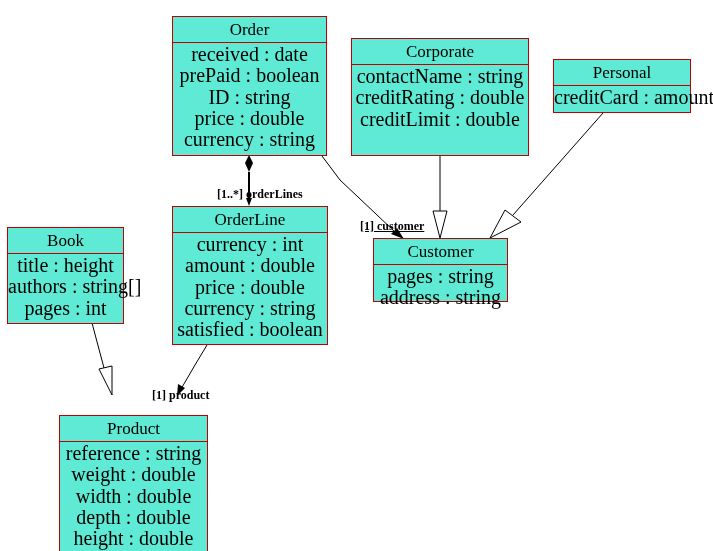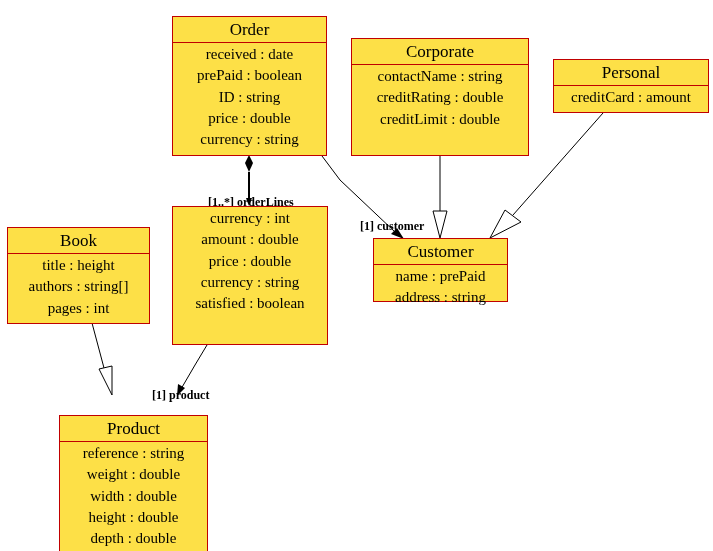--- a/index.html
+++ b/index.html
@@ -1,23 +1,23 @@
 <!DOCTYPE html>
 <html><head>
 <meta charset="utf-8">
 <style>
   html, body { margin: 0; padding: 0; background: #ffffff; }
   body { width: 713px; height: 551px; position: relative; overflow: hidden;
          font-family: "Liberation Serif", "DejaVu Serif", serif; }
-  .cls { position: absolute; background: #fde047; border: 1px solid #c00000;
+  .cls { position: absolute; background: #5eead4; border: 1px solid #c00000;
          box-sizing: border-box; color: #000; text-align: center; }
   .cls .hdr { font-size: 17px; line-height: 22px; height: 26px; padding-top: 2px;
               box-sizing: border-box; border-bottom: 1px solid #c00000; }
   .cls .attrs { padding-top: 1px; }
-  .cls .attr { font-size: 15px; line-height: 21.3px; white-space: nowrap; }
+  .cls .attr { font-size: 20px; line-height: 21.3px; white-space: nowrap; }
   svg.edges { position: absolute; left: 0; top: 0; }
   .lbl { position: absolute; font-size: 12px; font-weight: bold; white-space: nowrap; line-height: 14px; }
 </style>
 </head>
 <body>
 
 <svg class="edges" width="713" height="551">
 
   <g>
     <line x1="249" y1="172" x2="249" y2="200" stroke="#000" stroke-width="2"></line>
@@ -44,22 +44,22 @@
     <line x1="603" y1="113" x2="513" y2="215" stroke="#000" stroke-width="1"></line>
     <polygon points="490,238 505,210 521,222" fill="#fff" stroke="#000"></polygon>
   </g>
 
   <g>
     <line x1="92" y1="323" x2="104" y2="368" stroke="#000" stroke-width="1"></line>
     <polygon points="112,395 99,369 112,366" fill="#fff" stroke="#000"></polygon>
   </g>
 </svg>
 
-<div class="lbl" style="left:208px; top:187px;margin-top:8px;">[1..*] orderLines</div>
-<div class="lbl" style="left:360px; top:219px;">[1] customer</div>
+<div class="lbl" style="left:217px; top:187px;">[1..*] orderLines</div>
+<div class="lbl" style="left:360px; top:219px;text-decoration:underline;">[1] customer</div>
 <div class="lbl" style="left:152px; top:388px;">[1] product</div>
 
 <div class="cls" style="left:172px; top:16px; width:155px; height:140px;">
   <div class="hdr">Order</div>
   <div class="attrs">
     <div class="attr">received : date</div>
     <div class="attr">prePaid : boolean</div>
     <div class="attr">ID : string</div>
     <div class="attr">price : double</div>
     <div class="attr">currency : string</div>
@@ -68,56 +68,57 @@
 
 <div class="cls" style="left:351px; top:38px; width:178px; height:118px;">
   <div class="hdr">Corporate</div>
   <div class="attrs">
     <div class="attr">contactName : string</div>
     <div class="attr">creditRating : double</div>
     <div class="attr">creditLimit : double</div>
   </div>
 </div>
 
-<div class="cls" style="left:553px; top:59px; width:156px; height:54px;">
+<div class="cls" style="left:553px; top:59px; width:138px; height:54px;">
   <div class="hdr">Personal</div>
   <div class="attrs">
     <div class="attr">creditCard : amount</div>
   </div>
 </div>
 
 <div class="cls" style="left:172px; top:206px; width:156px; height:139px;">
+  <div class="hdr">OrderLine</div>
   <div class="attrs">
     <div class="attr">currency : int</div>
     <div class="attr">amount : double</div>
     <div class="attr">price : double</div>
     <div class="attr">currency : string</div>
     <div class="attr">satisfied : boolean</div>
   </div>
 </div>
 
 <div class="cls" style="left:373px; top:238px; width:135px; height:64px;">
   <div class="hdr">Customer</div>
   <div class="attrs">
-    <div class="attr">name : prePaid</div>
+    <div class="attr">pages : string</div>
     <div class="attr">address : string</div>
   </div>
 </div>
 
-<div class="cls" style="left:7px; top:227px; width:143px; height:97px;">
+<div class="cls" style="left:7px; top:227px; width:117px; height:97px;">
   <div class="hdr">Book</div>
   <div class="attrs">
     <div class="attr">title : height</div>
     <div class="attr">authors : string[]</div>
     <div class="attr">pages : int</div>
   </div>
 </div>
 
 <div class="cls" style="left:59px; top:415px; width:149px; height:140px;">
   <div class="hdr">Product</div>
   <div class="attrs">
     <div class="attr">reference : string</div>
     <div class="attr">weight : double</div>
     <div class="attr">width : double</div>
+    <div class="attr">depth : double</div>
     <div class="attr">height : double</div>
-    <div class="attr">depth : double</div>
   </div>
 </div>
 
 </body></html>

